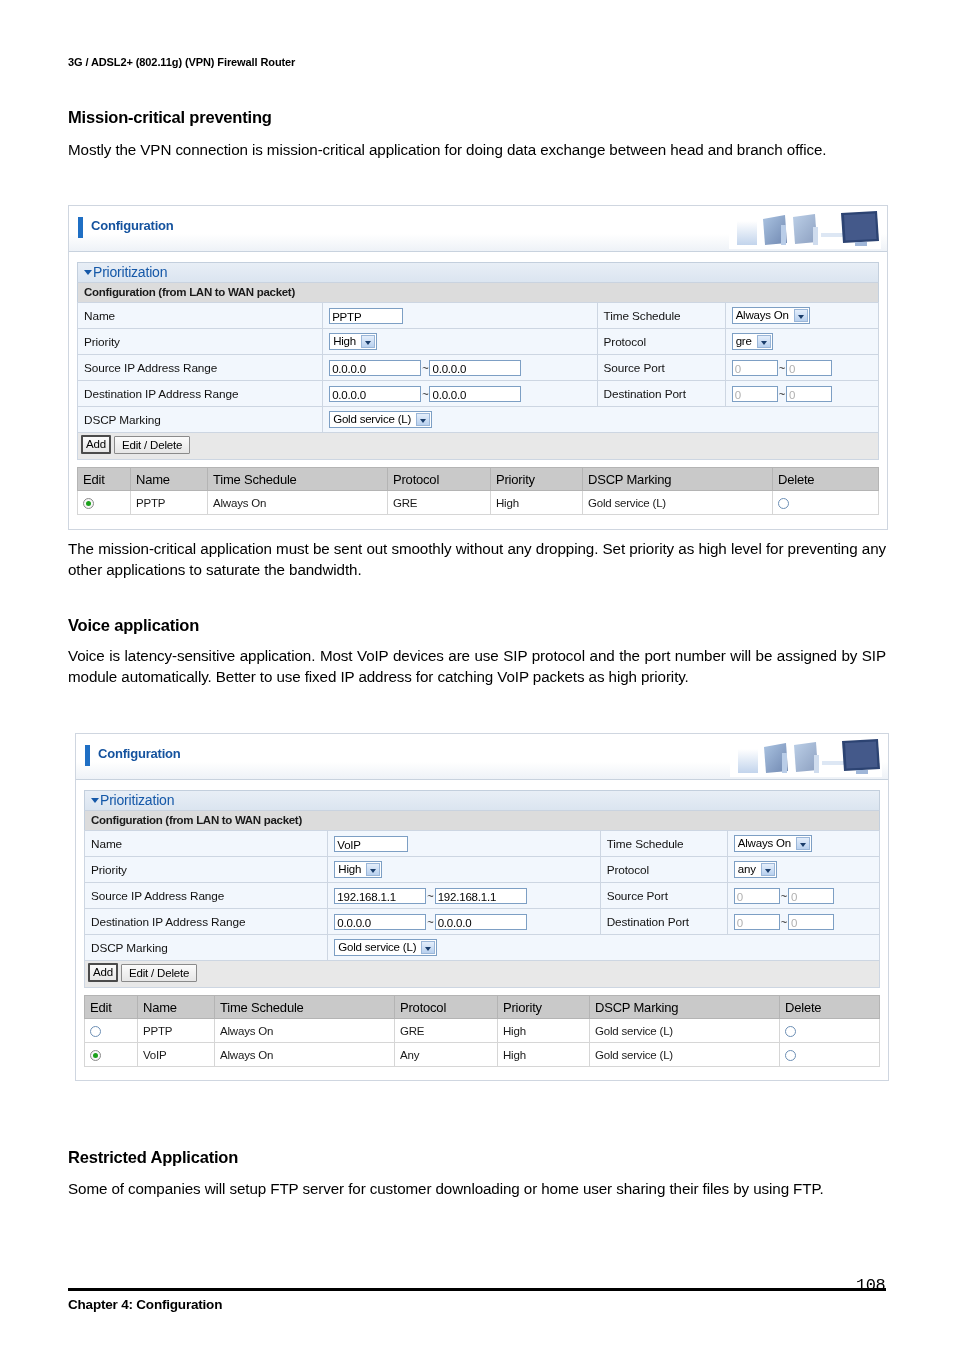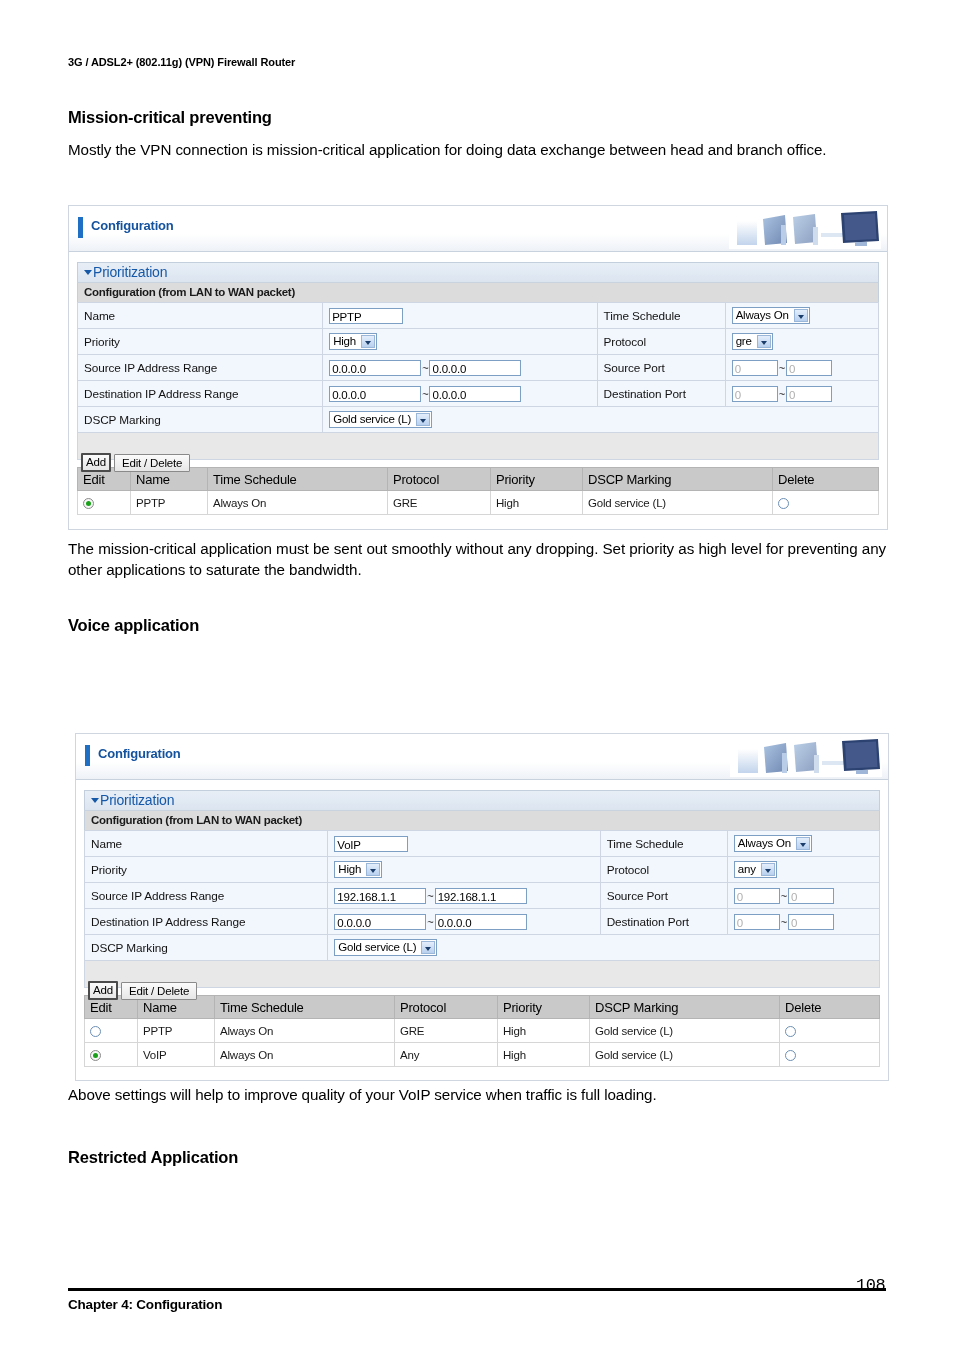--- a/index.html
+++ b/index.html
@@ -229,21 +229,21 @@
   }
   .btn {
     display: inline-block;
     border: 1px solid #8a8a8a;
     border-radius: 1px;
     background: linear-gradient(to bottom, #fbfbfb 0%, #e6e6e6 100%);
     font-size: 11.5px;
     height: 18px;
     line-height: 17px;
     padding: 0 7px;
-    margin-top: 20px;
+    margin-top: 2px;
     letter-spacing: -0.2px;
     box-sizing: border-box;
     vertical-align: middle;
   }
   .btn.add {
     border: 2px solid #4b4b4b;
     padding: 0 3px;
     height: 19px;
     line-height: 15px;
   }
@@ -470,20 +470,21 @@
           <td><span class="radio"></span></td>
         </tr>
       </tbody>
         </table>
     </div>
   </div>
 
   <div class="para" style="top:539px;">The mission-critical application must be sent out smoothly without any dropping. Set priority as high level for preventing any other applications to saturate the bandwidth.</div>
 
   <div class="h2" style="top:616px;">Voice application</div>
+  <div class="para" style="top:646px;">Voice is latency-sensitive application. Most VoIP devices are use SIP protocol and the port number will be assigned by SIP module automatically. Better to use fixed IP address for catching VoIP packets as high priority.</div>
 
   <div class="panel" style="left:75px; top:733px; width:814px; height:348px;">
     <div class="panel-banner">
       <div class="banner-bar"></div>
       <div class="banner-title">Configuration</div>
       <div class="banner-art">
         <svg width="152" height="40" viewBox="0 0 152 40">
           <defs>
             <linearGradient id="g2a" x1="0" y1="0" x2="0" y2="1">
               <stop offset="0" stop-color="#ffffff"></stop>
@@ -611,21 +612,21 @@
           <td>Any</td>
           <td>High</td>
           <td>Gold service (L)</td>
           <td><span class="radio"></span></td>
         </tr>
       </tbody>
         </table>
     </div>
   </div>
 
-  <div class="para nojust" style="top:1085px;">Above settings will help to improve quality of your VoIP service when traffic is full loading.</div>
 
   <div class="h2" style="top:1148px;">Restricted Application</div>
+  <div class="para" style="top:1179px;">Some of companies will setup FTP server for customer downloading or home user sharing their files by using FTP.</div>
 
   <div class="page-no">108</div>
   <div class="foot-rule"></div>
   <div class="foot-text">Chapter 4: Configuration</div>
 
 </div>
 
 </body></html>

